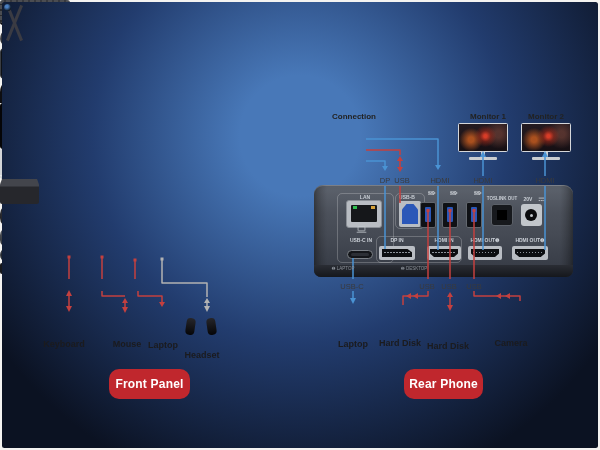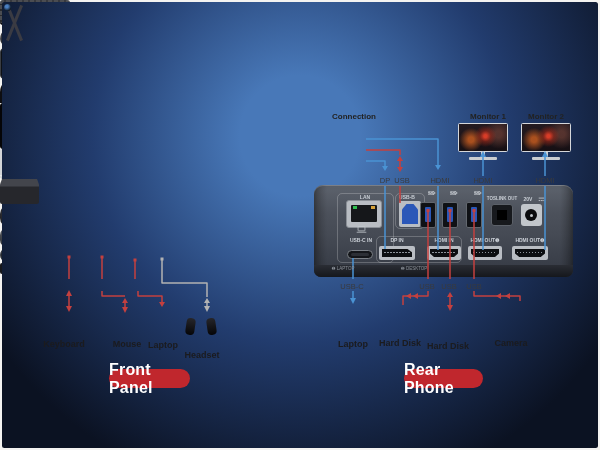--- a/index.html
+++ b/index.html
@@ -9,22 +9,22 @@
   *{margin:0;padding:0;box-sizing:border-box}
   html,body{background:#fff}
   body{font-family:"Liberation Sans", sans-serif;}
   .stage{position:relative;width:600px;height:450px;background:var(--background);overflow:hidden}
   .title{position:absolute;left:0;top:46px;width:100%;text-align:center;font-size:21px;font-weight:bold;color:#111;letter-spacing:.2px}
 
   
   .lbl{position:absolute;transform:translateX(-50%);white-space:nowrap;font-size:7.5px;color:#3a3a3c}
   .dev-lbl{position:absolute;transform:translateX(-50%);white-space:nowrap;font-size:9px;font-weight:600;color:#1b1b1e}
   .per-lbl{position:absolute;transform:translateX(-50%);white-space:nowrap;font-size:8px;font-weight:bold;color:#222}
-  .badge{position:absolute;height:19px;border-radius:10px;background:var(--badge-red);color:#fff;
-         font-size:16px;font-weight:bold;display:flex;align-items:center;justify-content:center;letter-spacing:.2px}
+  .badge{position:absolute;height:30px;border-radius:10px;background:var(--badge-red);color:#fff;
+         font-size:12px;font-weight:bold;display:flex;align-items:center;justify-content:center;letter-spacing:.2px}
 
   
   .dock{position:absolute;border-radius:9px 9px 7px 7px;
         background:linear-gradient(180deg,#5d636d 0%,#4c515b 30%,#454a54 55%,#3c414b 78%,#343842 100%);
         box-shadow:inset 0 1px 0 rgba(255,255,255,.22), inset 0 -2px 6px rgba(0,0,0,.28)}
   .dock::before{content:"";position:absolute;inset:0;border-radius:inherit;
         background:linear-gradient(90deg,rgba(0,0,0,.28),transparent 5%,transparent 95%,rgba(0,0,0,.3))}
   .dock::after{content:"";position:absolute;left:0;right:0;bottom:0;height:9px;border-radius:0 0 7px 7px;
         background:linear-gradient(#2a2d34,#15171c)}
   .dock-front{left:21px;top:184px;width:258px;height:94px}

